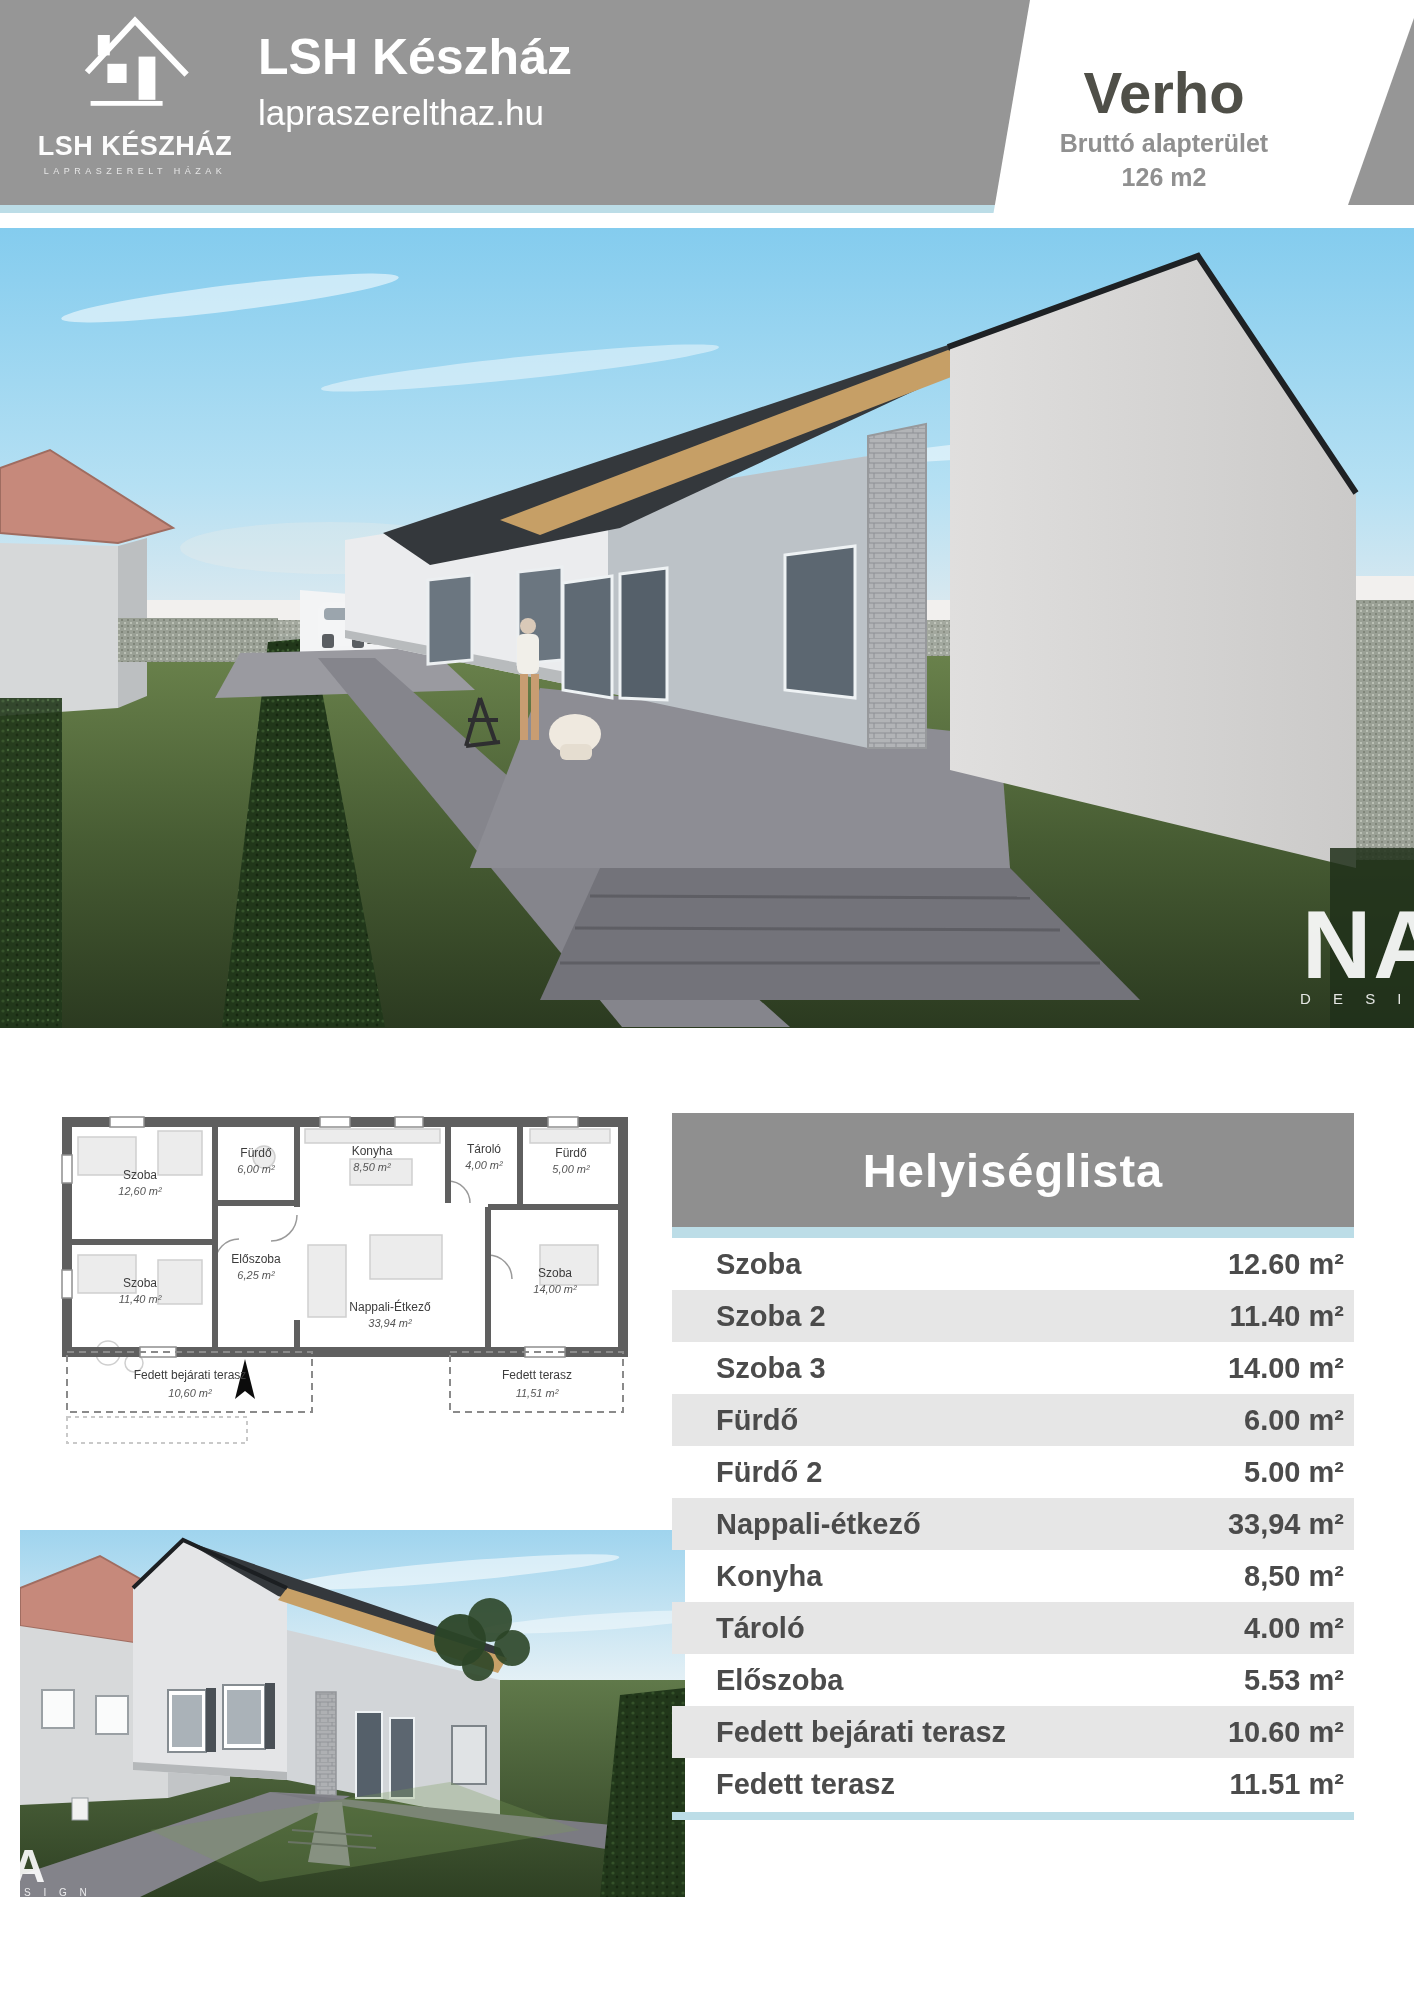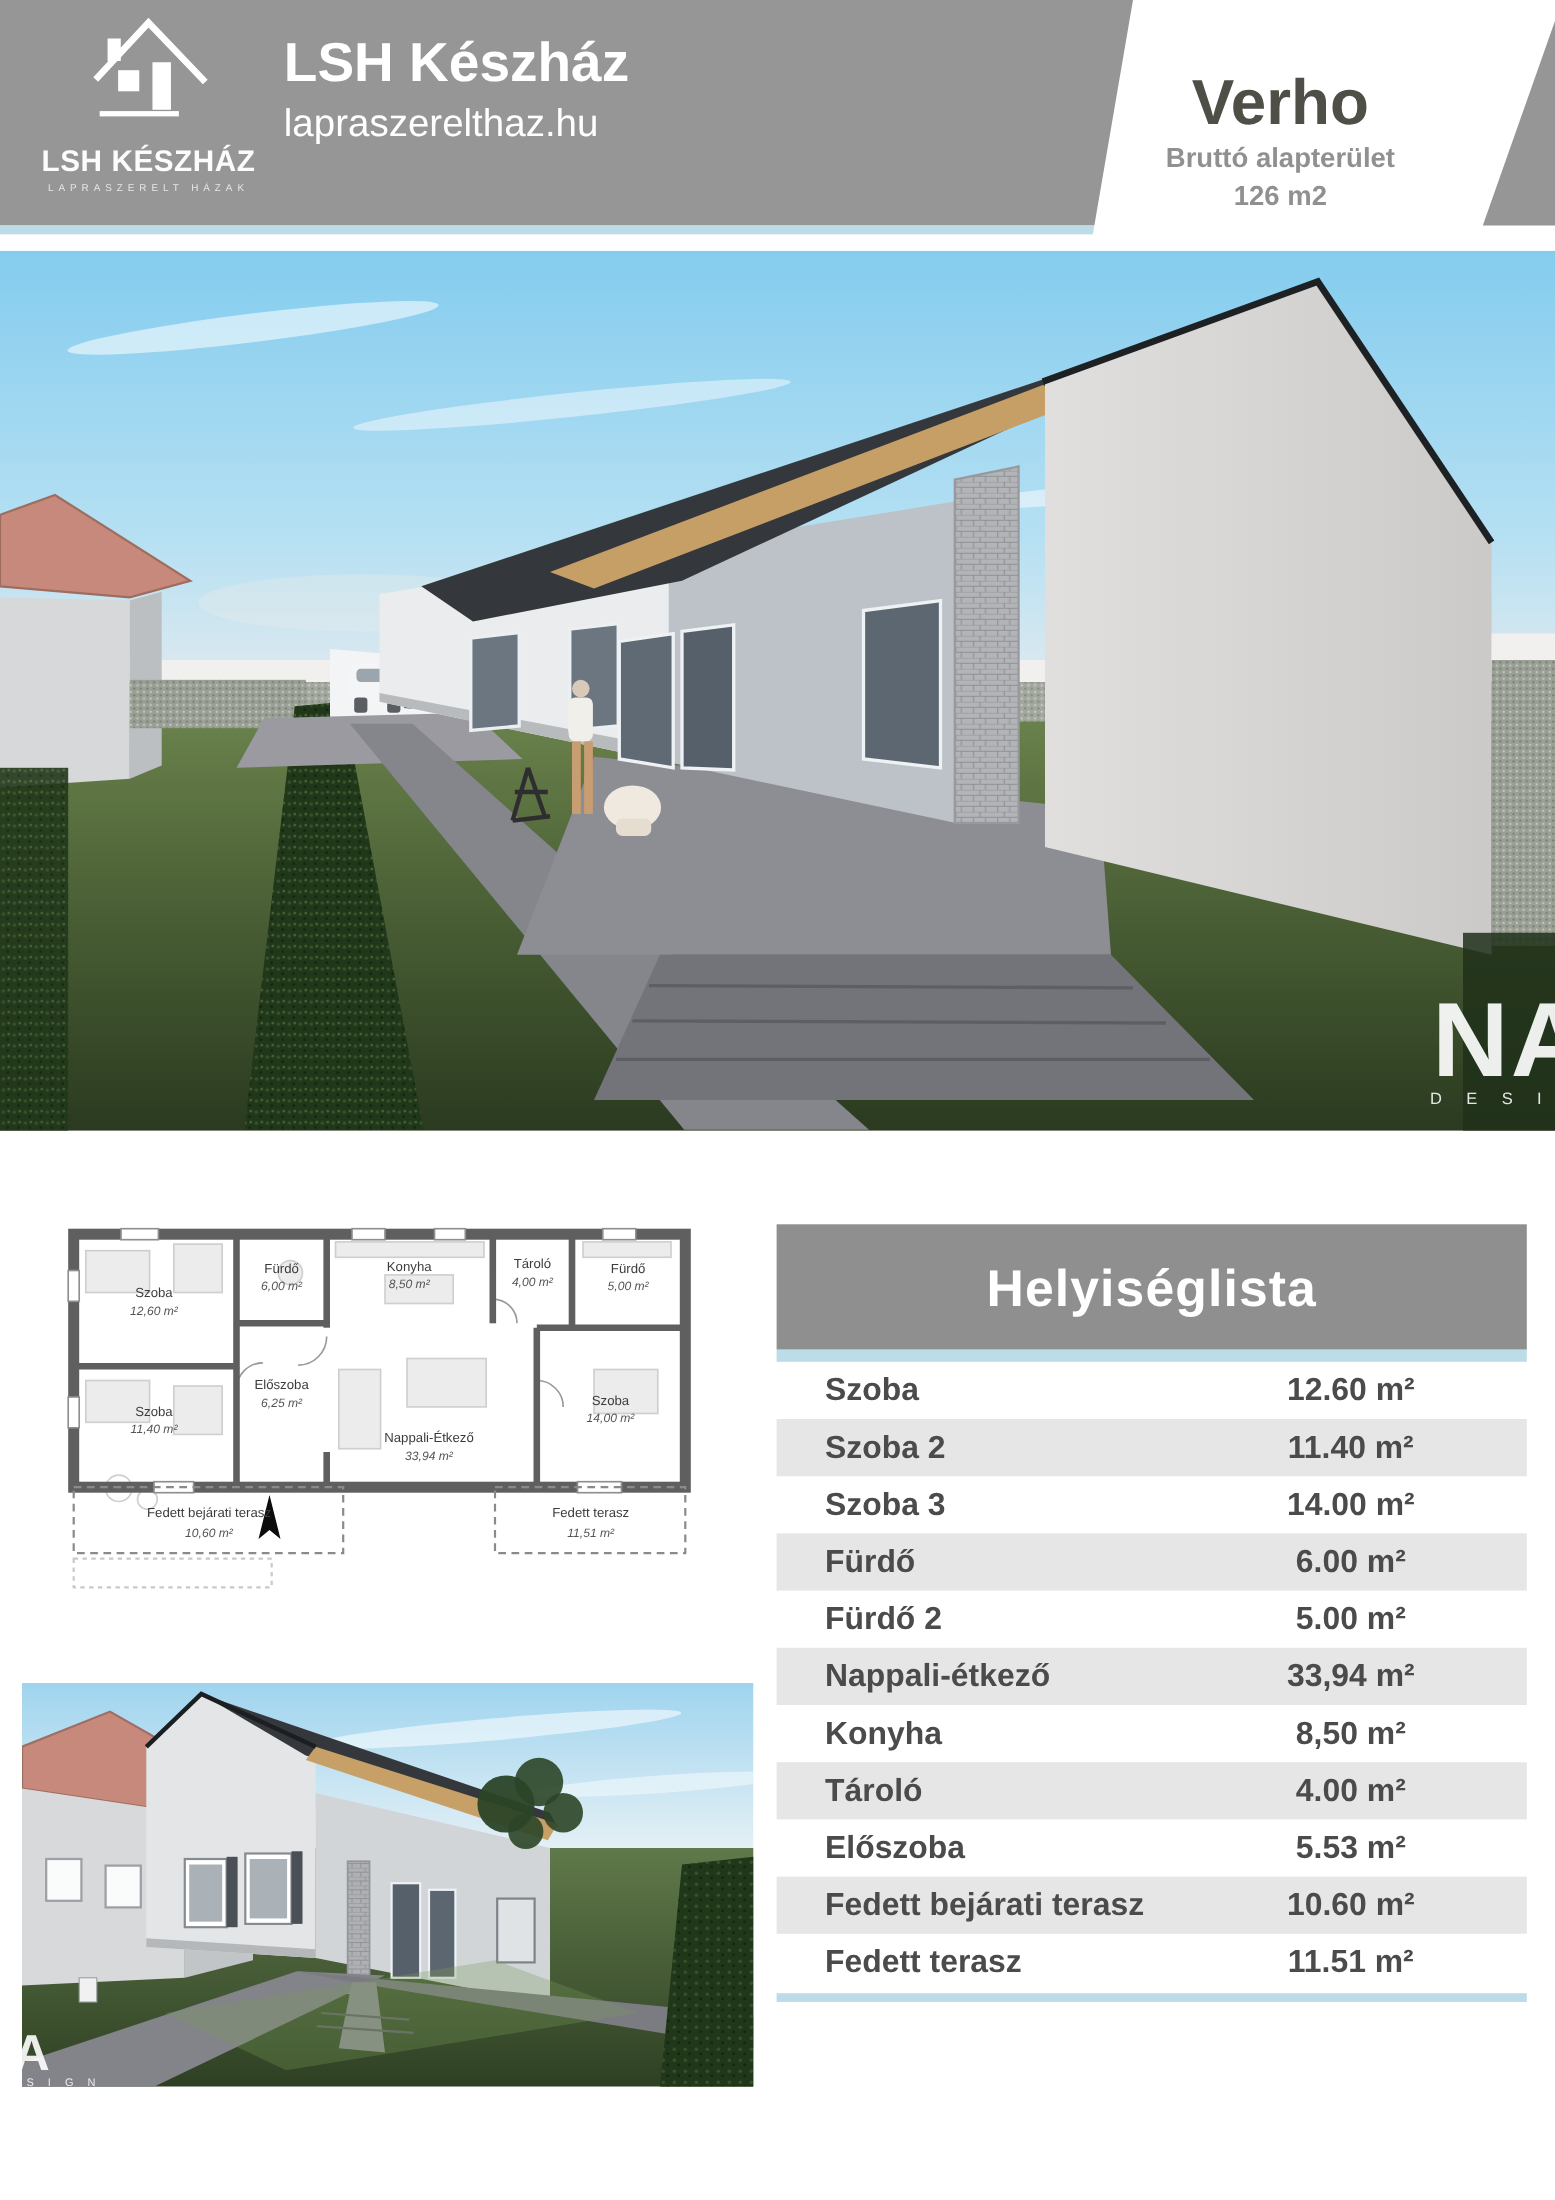--- a/index.html
+++ b/index.html
@@ -12,28 +12,28 @@
   .logo svg{display:block;margin:0 auto}
   .logo-brand{font-size:27px;font-weight:bold;letter-spacing:.5px;color:#fcfcfc;margin-top:1px}
   .logo-tag{font-size:9px;letter-spacing:4.5px;color:#e6e6e6;margin-top:4px}
   .title-block{left:258px;top:30px;color:#fff}
   .main-title{font-size:50px;font-weight:bold;line-height:1.1}
   .sub-title{font-size:35px;font-weight:normal;margin-top:8px}
   .badge-svg{left:984px;top:0;z-index:3}
   .photo-main{left:0;top:228px}
   .plan-wrap{left:50px;top:1095px}
   .photo-2{left:20px;top:1530px}
-  .room-table{left:706px;top:1113px;width:682px}
+  .room-table{left:672px;top:1113px;width:682px}
   .tbl-header{height:114px;background:#8f8f8f;display:flex;align-items:center;justify-content:center;
               color:#fff;font-size:47px;font-weight:bold;letter-spacing:1px}
   .tbl-accent{height:11px;background:#bcdde7}
   .trow{height:52px;display:flex;align-items:center;font-weight:bold;font-size:29px;color:#4b4b4b}
   .trows .trow:nth-child(even){background:#e6e6e6}
   .row-name{flex:1;padding-left:44px;white-space:nowrap}
-  .row-val{width:300px;text-align:center;padding-right:10px;white-space:nowrap}
+  .row-val{width:300px;text-align:right;padding-right:10px;white-space:nowrap}
   .tbl-bottom{height:8px;background:#bcdde7;margin-top:2px}
   text{font-family:"Liberation Sans",sans-serif}
 </style>
 </head>
 <body>
 
 <div class="abs header-bar"></div>
 <div class="abs accent-line"></div>
 
 <div class="abs logo">

